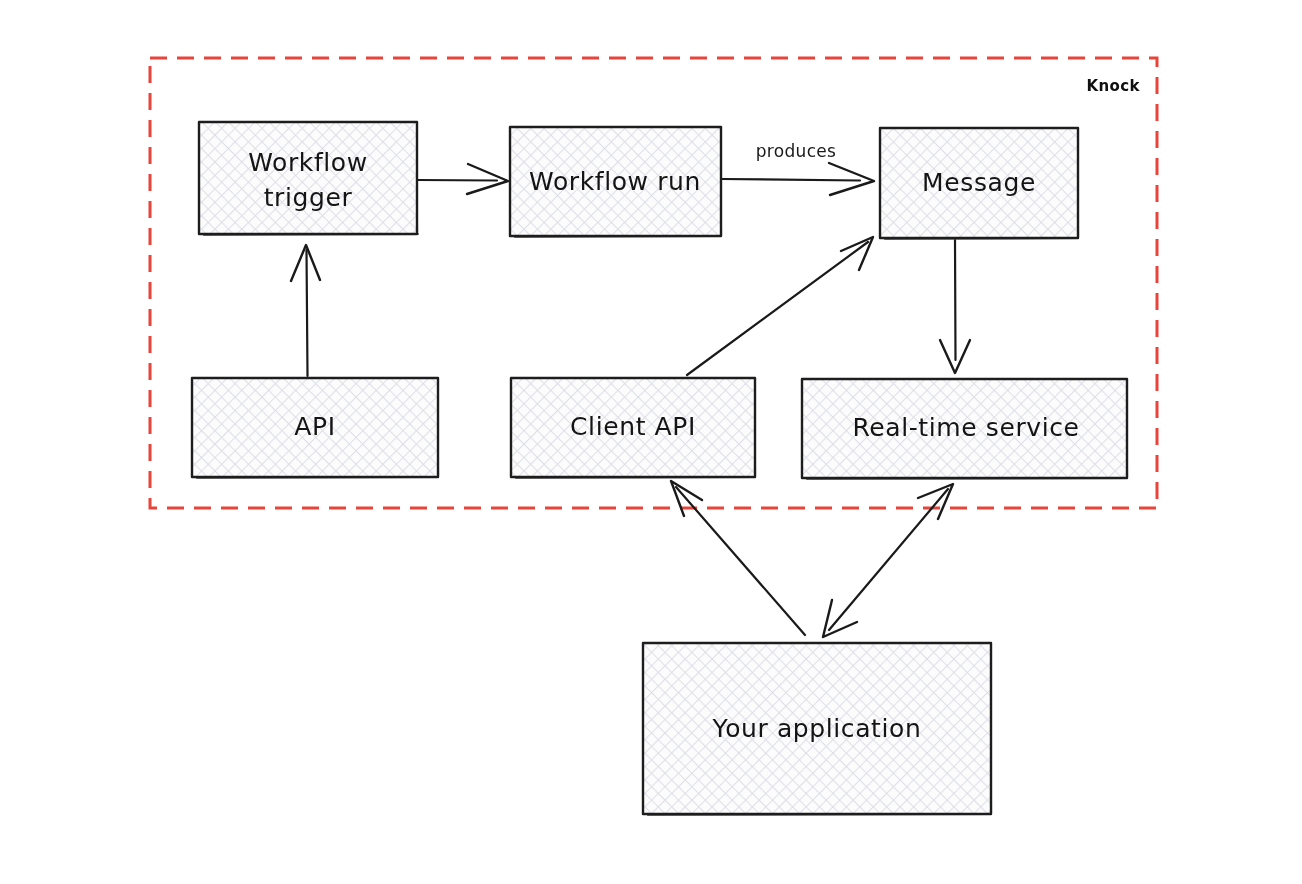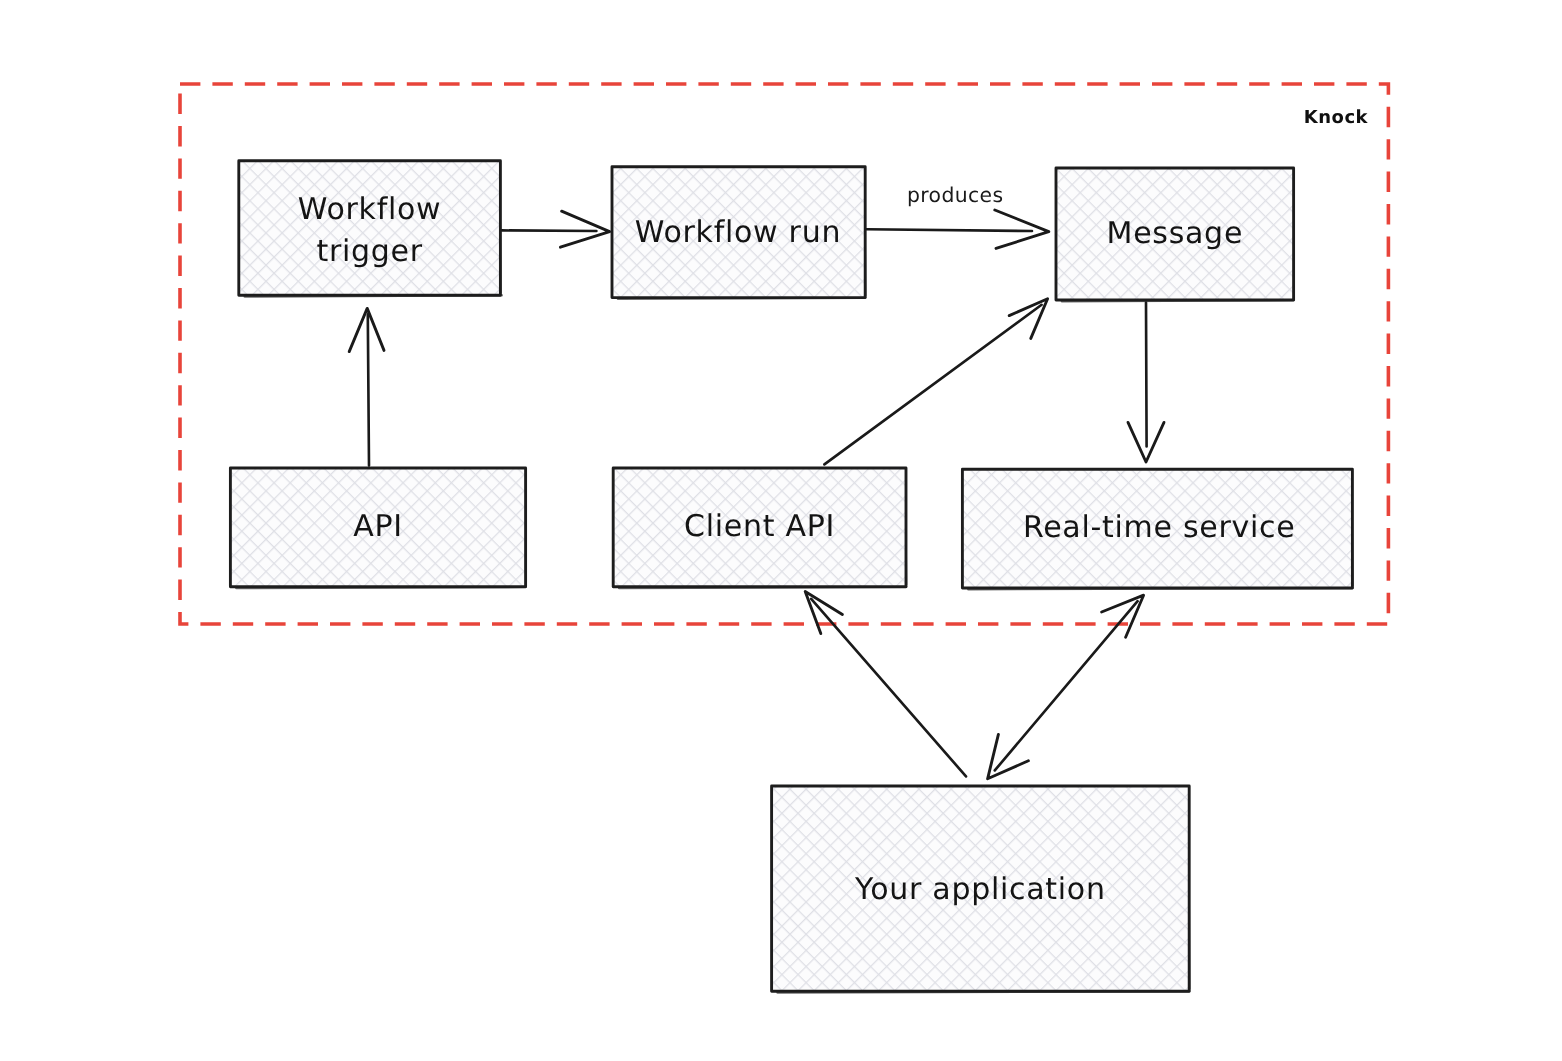--- a/index.html
+++ b/index.html
@@ -12,21 +12,20 @@
     width: 1302px;
     height: 884px;
     font-family: "DejaVu Sans", sans-serif;
     overflow: hidden;
   }
   #canvas {
     position: relative;
     width: 1302px;
     height: 682px;
     background: #ffffff;
-    margin-top: 12px;
   }
   #diagram-svg {
     position: absolute;
     top: 0;
     left: 0;
     width: 1302px;
     height: 884px;
   }
   .node-label {
     font-family: "DejaVu Sans", sans-serif;

